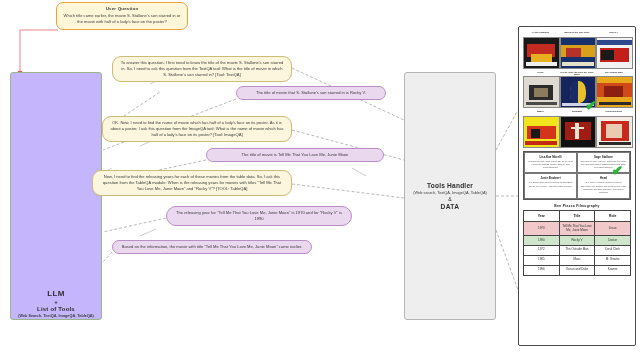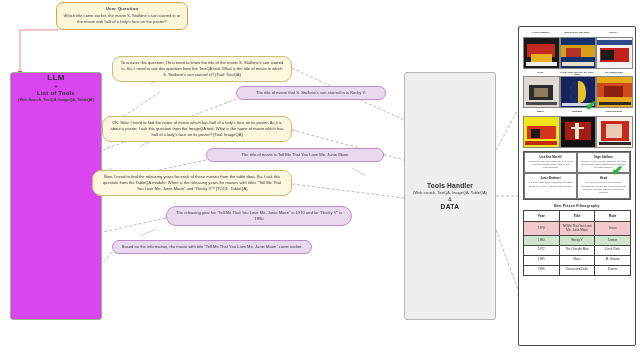--- a/index.html
+++ b/index.html
@@ -25,22 +25,22 @@
   }
   .user-q .qtitle{
     font-size:4.4px;font-weight:bold;color:#3a3a3a;letter-spacing:.2px;
     margin-bottom:2px;
   }
   .user-q .qbody{font-size:4.1px;color:#3d3d3d;line-height:1.45;}
 
   
   .llm-box{
     left:10px;top:72px;width:92px;height:248px;
-    background:#d946ef;border:1px solid #9ab48a;border-radius:3px;
-    display:flex;align-items:flex-start;justify-content:center;
+    background:#c4b5fd;border:1px solid #9ab48a;border-radius:3px;
+    display:flex;align-items:flex-end;justify-content:center;
   }
   .llm-inner{text-align:center;padding:0 4px;}
   .llm-inner .l1{font-size:8px;font-weight:bold;color:#2e2e2e;letter-spacing:.4px;}
   .llm-inner .plus{font-size:6px;font-weight:bold;color:#2e2e2e;margin:1px 0;}
   .llm-inner .l2{font-size:6px;font-weight:bold;color:#2e2e2e;letter-spacing:.2px;}
   .llm-inner .l3{font-size:3.8px;color:#3d3d3d;margin-top:2px;line-height:1.4;font-weight:bold;}
 
   
   .tools-box{
     left:404px;top:72px;width:92px;height:248px;

